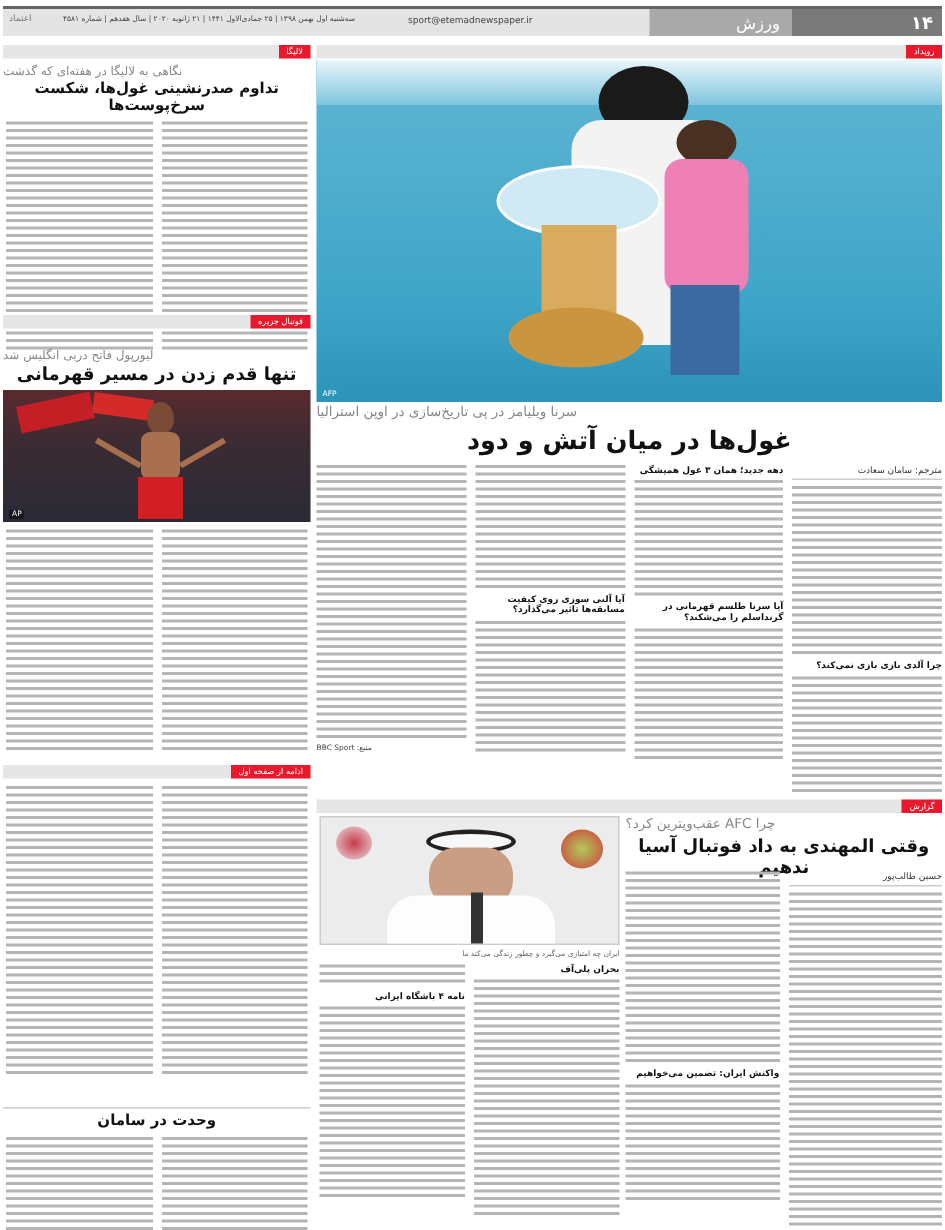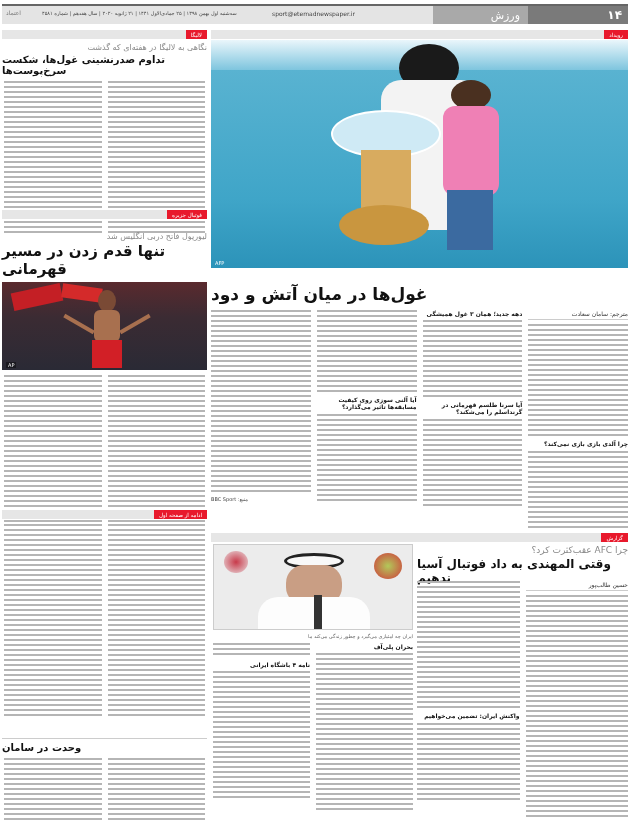--- a/index.html
+++ b/index.html
@@ -7,22 +7,22 @@
 body{font-family:"DejaVu Sans",sans-serif;color:#222;position:relative;direction:rtl}
 .masthead{position:absolute;top:4px;left:2px;width:626px;height:20px;background:#e4e4e4;border-top:2px solid #666;display:flex;align-items:center;direction:ltr}
 .mh-page{position:absolute;right:0;top:0;width:100px;height:18px;background:#7a7a7a;color:#fff;font-size:12px;font-weight:bold;display:flex;align-items:center;justify-content:space-between;padding:0 6px}
 .mh-section{position:absolute;right:100px;top:0;width:95px;height:18px;background:#a9a9a9;color:#fff;font-size:11px;display:flex;align-items:center;justify-content:flex-end;padding-right:8px}
 .mh-email{position:absolute;left:270px;top:4px;font-size:6px;color:#444}
 .mh-date{position:absolute;left:30px;top:4px;font-size:5px;color:#444;white-space:nowrap}
 .mh-logo{position:absolute;left:4px;top:3px;font-size:6px;color:#777}
 .col{position:absolute}
 .cat-bar{height:9px;background:#e6e6e6;position:relative}
 .cat-tag{position:absolute;right:0;top:0;height:9px;background:#e8192c;color:#fff;font-size:5.5px;padding:0 5px;display:flex;align-items:center}
-.kicker{text-align:right;font-size:8px;color:#888}
-.headline{text-align:left;font-weight:bold;color:#111}
+.kicker{text-align:left;font-size:8px;color:#888}
+.headline{text-align:center;font-weight:bold;color:#111}
 .lines{display:flex;flex-direction:column;gap:3px}
 .ln{height:2px;background:#b5b5b5}
 .subhead{font-size:6px;font-weight:bold;color:#111}
 .author{font-size:6px;color:#333;border-bottom:1px solid #ccc;padding-bottom:2px}
 .caption{font-size:5px;color:#666}
 .credit{font-size:5px;color:#444}
 </style>
 </head>
 <body>
 
@@ -113,21 +113,21 @@
           <div class="ln"></div>
         </div>
     </div>
   </div>
 
   <div style="position:absolute;top:180px;left:0;width:205px">
     <div class="cat-bar">
         <span class="cat-tag">فوتبال جزیره</span>
       </div>
     <div class="kicker" style="margin-top:13px">لیورپول فاتح دربی انگلیس شد</div>
-    <div class="headline" style="font-size:15px;margin-top:1px">تنها قدم زدن در مسیر قهرمانی</div>
+    <div class="headline" style="font-size:12px;margin-top:1px">تنها قدم زدن در مسیر قهرمانی</div>
     <div style="position:relative;margin-top:4px;height:88px;background:linear-gradient(180deg,#5a2a2e 0%,#3b2b33 40%,#2a2a35 100%);overflow:hidden">
       <div style="position:absolute;left:10px;top:6px;width:50px;height:18px;background:#c41f25;transform:rotate(-12deg)"></div>
       <div style="position:absolute;left:60px;top:4px;width:40px;height:14px;background:#d42a2a;transform:rotate(8deg)"></div>
       <div style="position:absolute;left:96px;top:8px;width:18px;height:22px;border-radius:50%;background:#7a4a35"></div>
       <div style="position:absolute;left:92px;top:28px;width:26px;height:32px;background:#a8704f;border-radius:6px"></div>
       <div style="position:absolute;left:90px;top:58px;width:30px;height:28px;background:#d21f26"></div>
       <div style="position:absolute;left:60px;top:40px;width:34px;height:4px;background:#a8704f;transform:rotate(30deg)"></div>
       <div style="position:absolute;left:116px;top:40px;width:34px;height:4px;background:#a8704f;transform:rotate(-30deg)"></div>
       <span class="credit" style="position:absolute;left:4px;bottom:2px;color:#fff;background:rgba(0,0,0,.4);padding:0 2px">AP</span>
     </div>
@@ -335,20 +335,21 @@
     <div style="position:absolute;left:188px;top:4px;width:60px;height:48px;border-radius:50%;background:#1a1a1a"></div>
     <div style="position:absolute;left:170px;top:40px;width:100px;height:150px;background:#f3f3f3;border-radius:20px 20px 0 0"></div>
     <div style="position:absolute;left:120px;top:70px;width:110px;height:48px;border-radius:50%;background:#cfeaf5;border:2px solid #fff"></div>
     <div style="position:absolute;left:150px;top:110px;width:50px;height:60px;background:#d8ab5f"></div>
     <div style="position:absolute;left:128px;top:165px;width:90px;height:40px;border-radius:50%;background:#c9963f"></div>
     <div style="position:absolute;left:240px;top:40px;width:40px;height:30px;border-radius:50%;background:#4a3020"></div>
     <div style="position:absolute;left:232px;top:66px;width:56px;height:90px;background:#ef80b5;border-radius:12px"></div>
     <div style="position:absolute;left:236px;top:150px;width:46px;height:60px;background:#3b6aa0"></div>
     <span class="credit" style="position:absolute;left:4px;bottom:2px;color:#fff">AFP</span>
   </div>
+  <div class="kicker" style="position:absolute;top:240px;left:0;width:417px;font-size:9px">سرنا ویلیامز در پی تاریخ‌سازی در اوپن استرالیا</div>
   <div class="headline" style="position:absolute;top:254px;left:0;width:417px;font-size:17px">غول‌ها در میان آتش و دود</div>
   <div style="position:absolute;top:280px;left:0;width:417px;display:flex;gap:6px">
     <div style="flex:1">
       <div class="author" style="margin-bottom:4px">مترجم: سامان سعادت</div>
       <div class="lines">
           <div class="ln"></div>
           <div class="ln"></div>
           <div class="ln"></div>
           <div class="ln"></div>
           <div class="ln"></div>
@@ -526,21 +527,21 @@
     </div>
   <div style="position:absolute;top:11px;left:2px;width:200px;height:86px;background:#ececec;border:1px solid #ccc;overflow:hidden">
     <div style="position:absolute;left:10px;top:6px;width:24px;height:22px;border-radius:50%;background:radial-gradient(#c83a4a,#e9dfe0)"></div>
     <div style="position:absolute;left:160px;top:8px;width:28px;height:26px;border-radius:50%;background:radial-gradient(#b2c95a,#d03a3a)"></div>
     <div style="position:absolute;left:70px;top:8px;width:60px;height:16px;border-radius:50%;background:#f8f8f8;border:3px solid #222"></div>
     <div style="position:absolute;left:72px;top:20px;width:56px;height:40px;background:#c99e84;border-radius:18px"></div>
     <div style="position:absolute;left:44px;top:52px;width:112px;height:34px;background:#fdfdfd;border-radius:20px 20px 0 0"></div>
     <div style="position:absolute;left:100px;top:50px;width:8px;height:36px;background:#333"></div>
   </div>
   <div class="caption" style="position:absolute;top:100px;left:2px;width:200px;text-align:right">ایران چه امتیازی می‌گیرد و چطور زندگی می‌کند ما</div>
-  <div class="kicker" style="position:absolute;top:12px;left:206px;width:211px;font-size:9px">چرا AFC عقب‌کثرت کرد؟</div>
+  <div class="kicker" style="position:absolute;top:12px;left:206px;width:211px;font-size:9px">چرا AFC عقب‌ویترین کرد؟</div>
   <div class="headline" style="position:absolute;top:24px;left:206px;width:211px;font-size:12px">وقتی المهندی به داد فوتبال آسیا ندهیم</div>
   <div style="position:absolute;top:48px;left:206px;width:211px;display:flex;gap:6px">
     <div style="flex:1">
       <div class="author" style="margin-bottom:4px">حسین طالب‌پور</div>
       <div class="lines">
           <div class="ln"></div>
           <div class="ln"></div>
           <div class="ln"></div>
           <div class="ln"></div>
           <div class="ln"></div>

